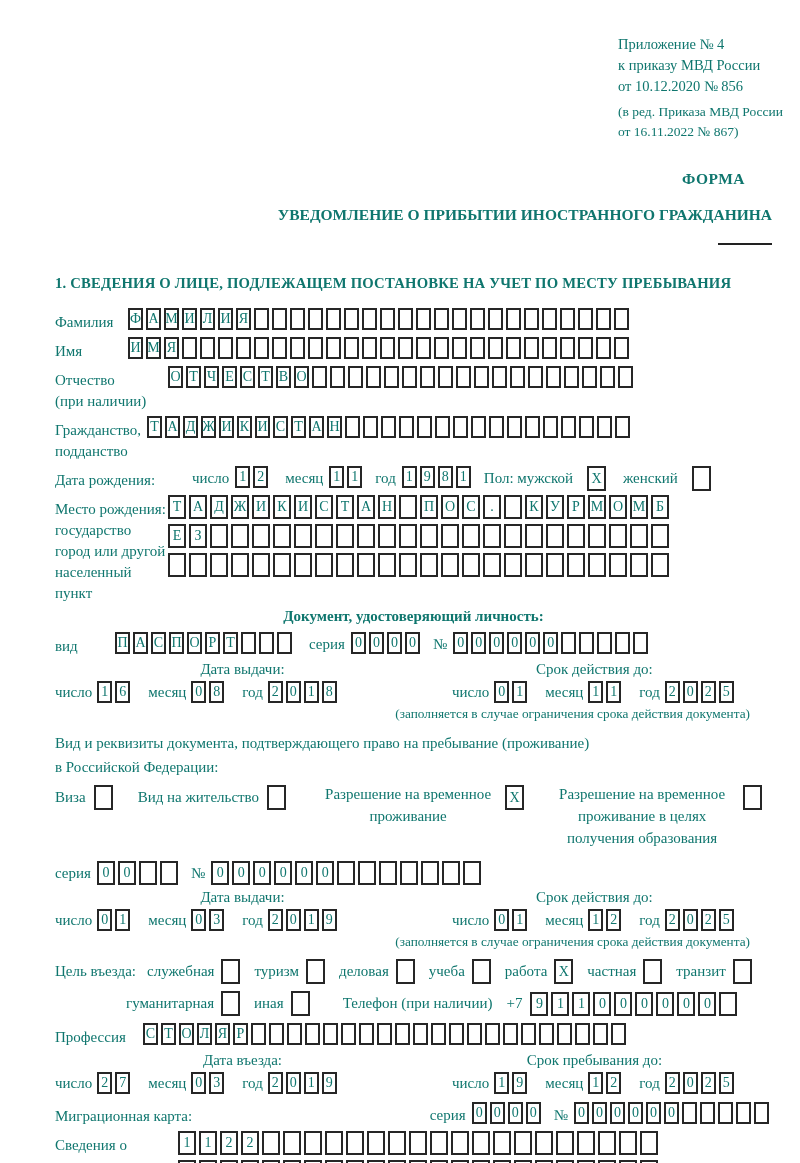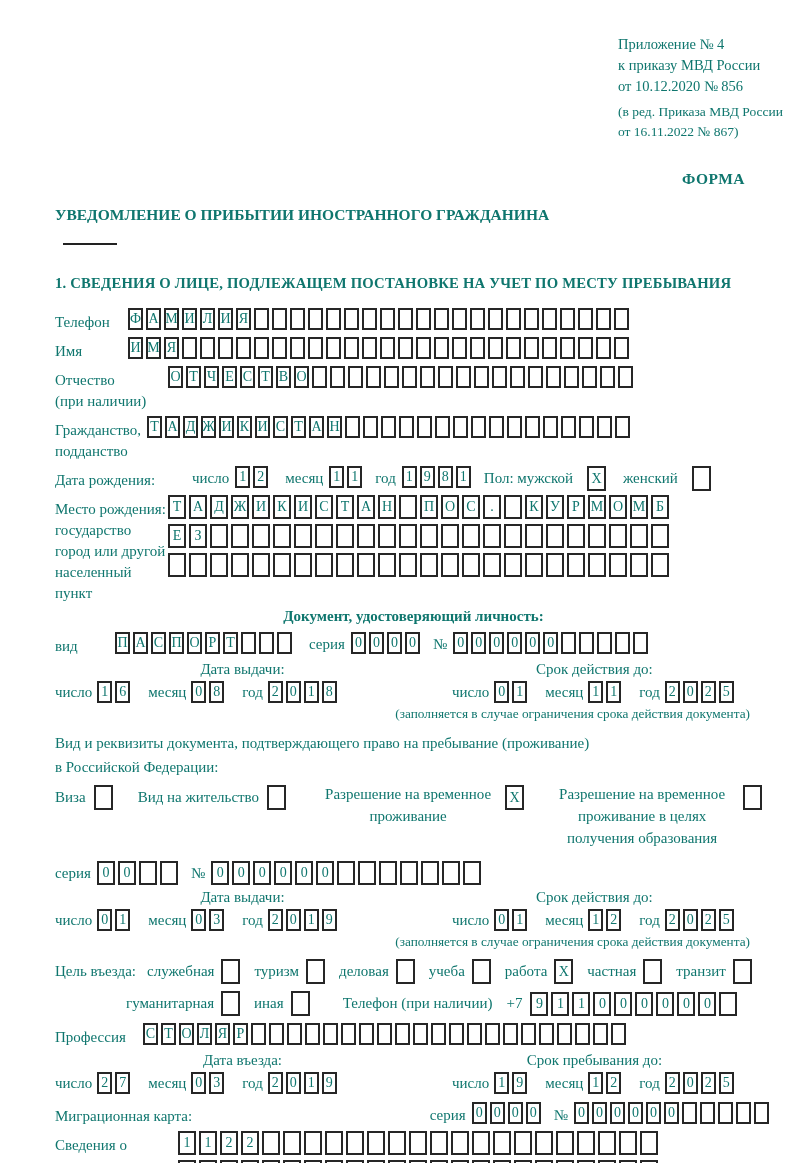--- a/index.html
+++ b/index.html
@@ -6,21 +6,21 @@
   html, body { margin: 0; padding: 0; background: #ffffff; }
   .page {
     width: 800px; height: 1163px; background: #fff; color: #0f766e;
     font-family: "Liberation Serif", "DejaVu Serif", serif;
     font-size: 15px; padding: 34px 28px 10px 55px; position: relative; overflow: hidden;
   }
   .annex { margin-left: 563px; line-height: 21px; font-size: 14.5px; white-space: nowrap; }
   .annex .amend { font-size: 13.5px; line-height: 20px; }
   .annex .amend-first { margin-top: 5px; }
   .forma { text-align: right; padding-right: 27px; font-weight: bold; margin-top: 28px; letter-spacing: .5px; font-size: 15.5px; }
-  .title { text-align: left; font-weight: bold; margin-top: 14px; line-height: 25px; font-size: 15.5px; }
+  .title { text-align: right; font-weight: bold; margin-top: 14px; line-height: 25px; font-size: 15.5px; }
   .blank-line { display: inline-block; width: 54px; border-bottom: 2px solid #222; height: 13px; margin-left: 8px; }
   .sect-heading { font-weight: bold; margin-top: 23px; font-size: 14.7px; letter-spacing: .2px; }
   .formbody { margin-top: 16px; }
 
   .frow { display: flex; align-items: flex-start; margin-bottom: 4px; }
   .lbl { flex: none; padding-top: 4px; line-height: 21px; }
   .lbl span { display: block; font-family: Liberation Serif, serif; }
   .w60 { width: 60px; } .w73 { width: 73px; } .w85 { width: 88px; } .w90 { width: 92px; }
   .w113 { width: 113px; } .w123 { width: 123px; } .w135 { width: 137px; }
 
@@ -81,21 +81,21 @@
   <div class="title">
     <div>УВЕДОМЛЕНИЕ О ПРИБЫТИИ ИНОСТРАННОГО ГРАЖДАНИНА</div>
     <div><span class="blank-line"></span></div>
   </div>
 
   <div class="sect-heading">1. СВЕДЕНИЯ О ЛИЦЕ, ПОДЛЕЖАЩЕМ ПОСТАНОВКЕ НА УЧЕТ ПО МЕСТУ ПРЕБЫВАНИЯ</div>
 
   <div class="formbody">
 
     <div class="frow">
-      <div class="lbl w73">Телефон</div>
+      <div class="lbl w73">Фамилия</div>
       <div class="cellrow">
           <span class="cell">Ф</span>
           <span class="cell">А</span>
           <span class="cell">М</span>
           <span class="cell">И</span>
           <span class="cell">Л</span>
           <span class="cell">И</span>
           <span class="cell">Я</span>
           <span class="cell"></span>
           <span class="cell"></span>

